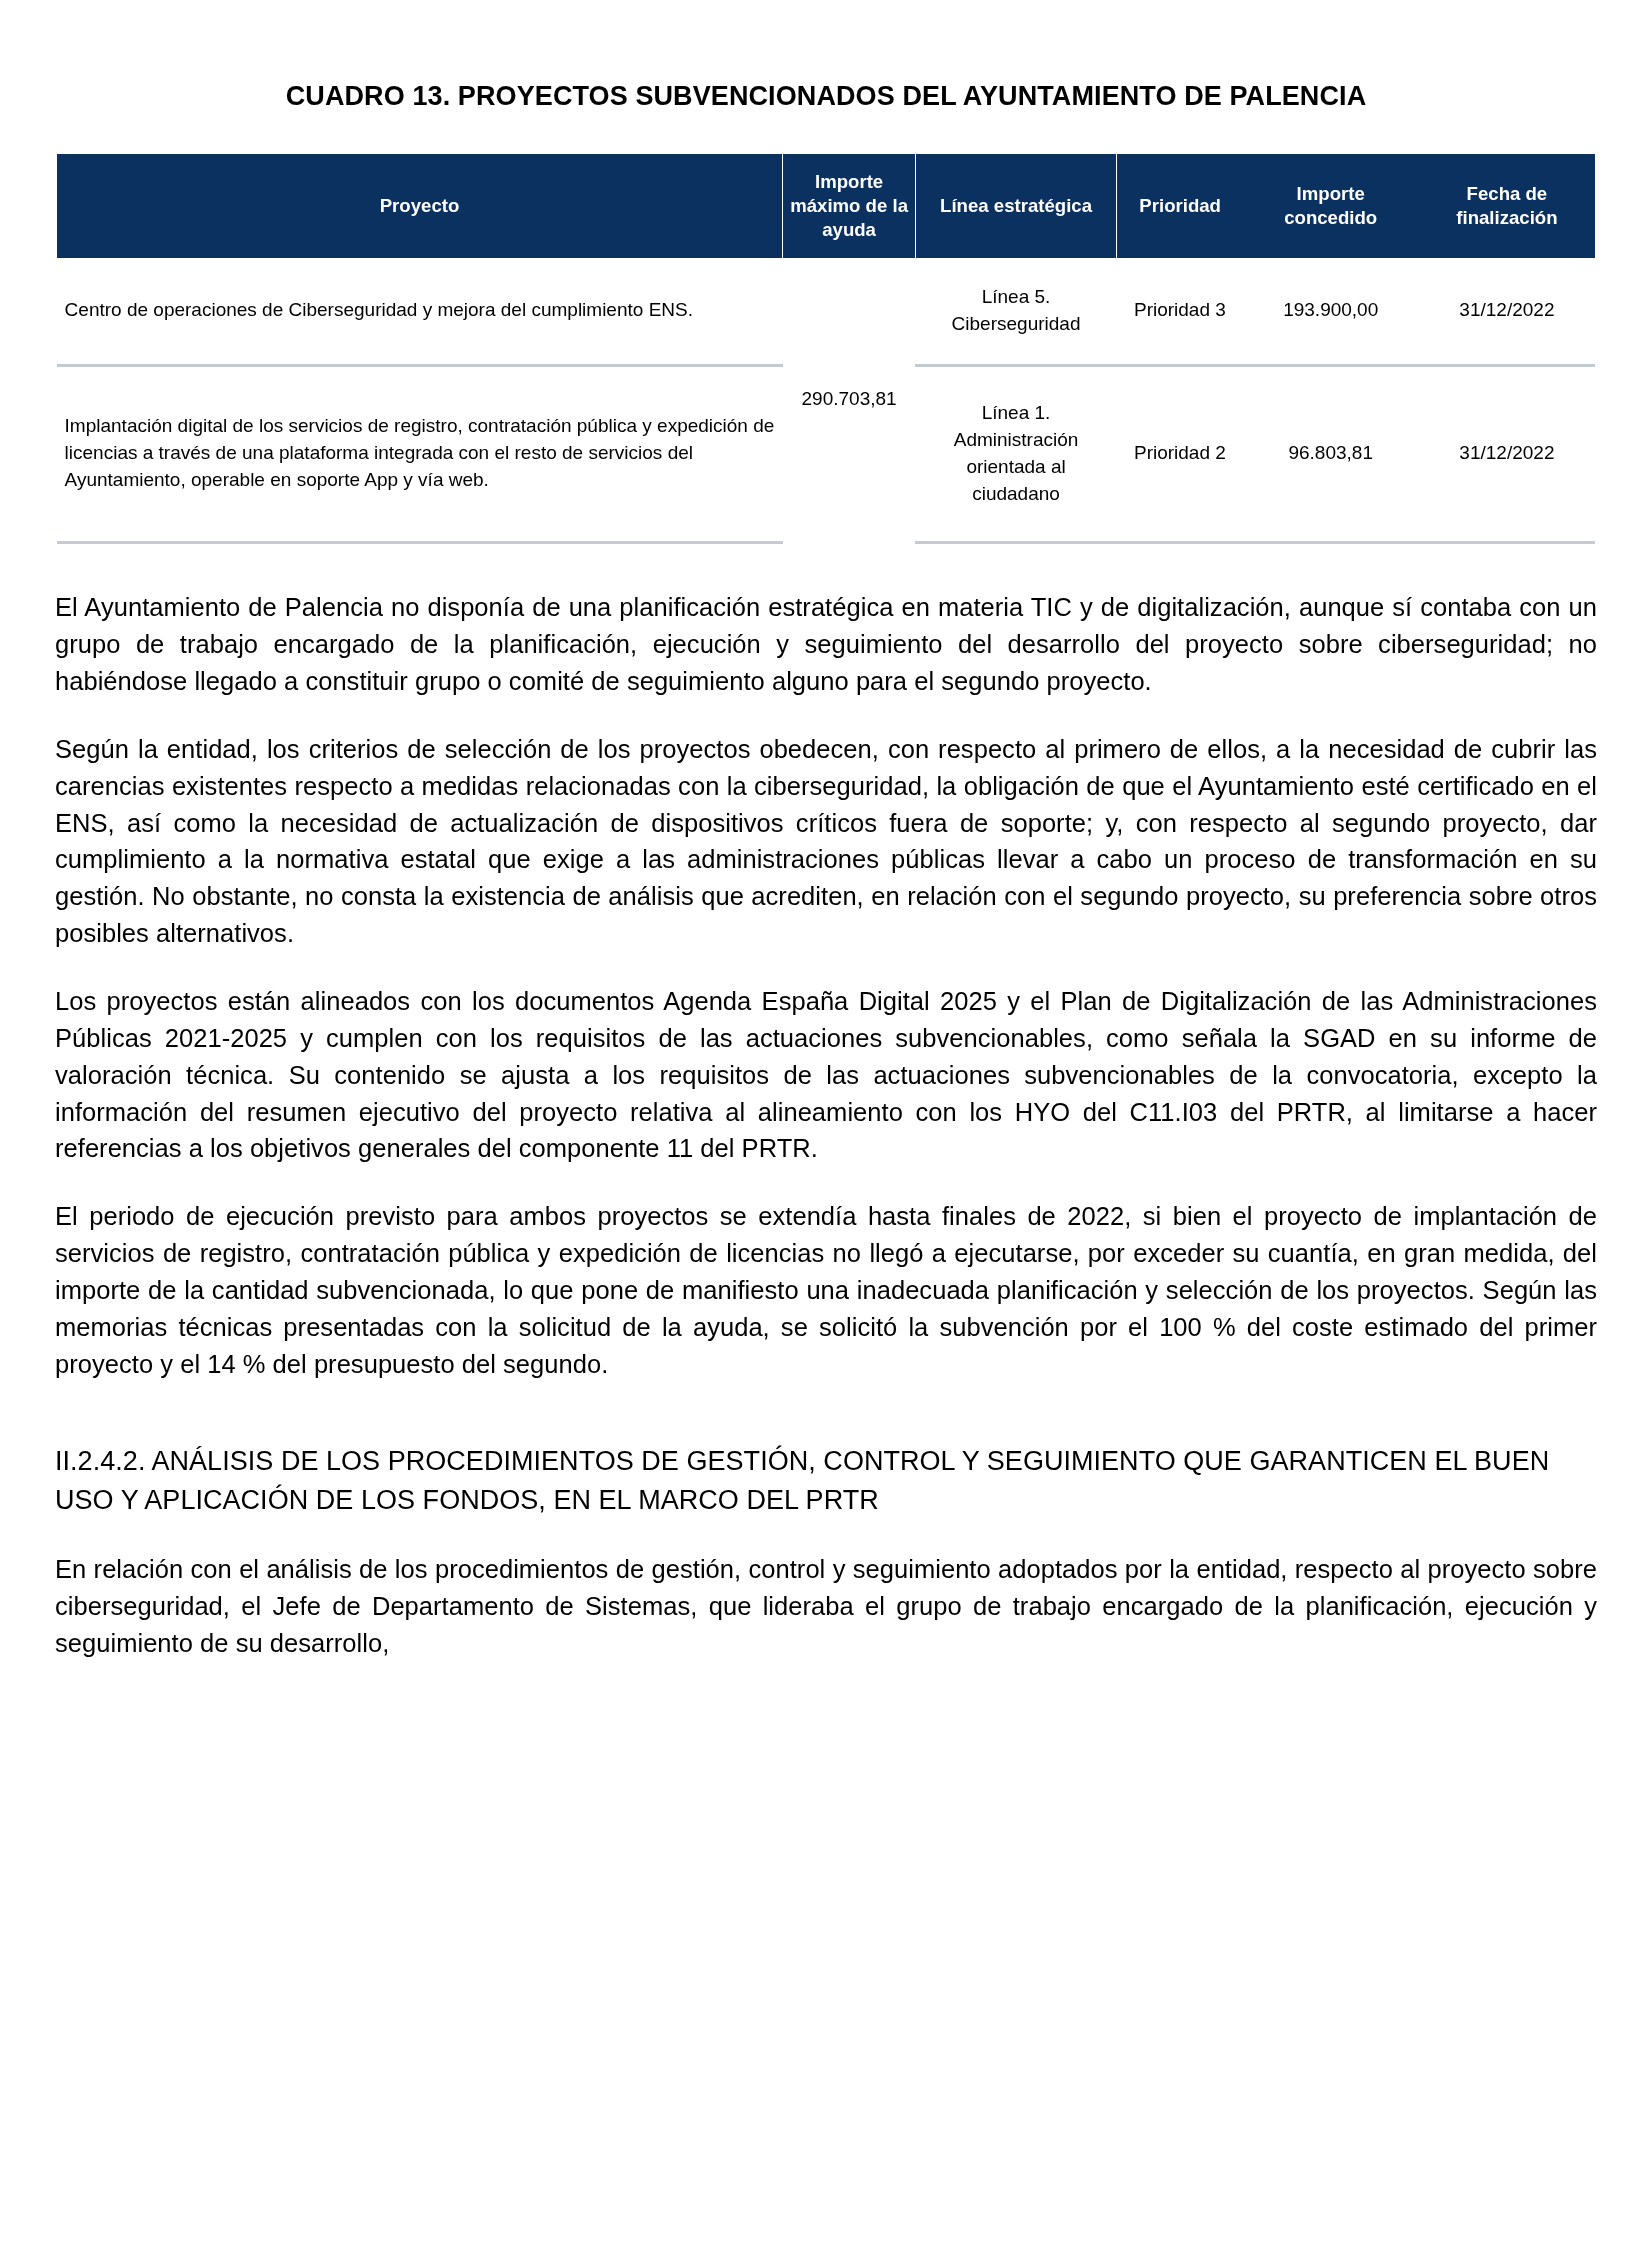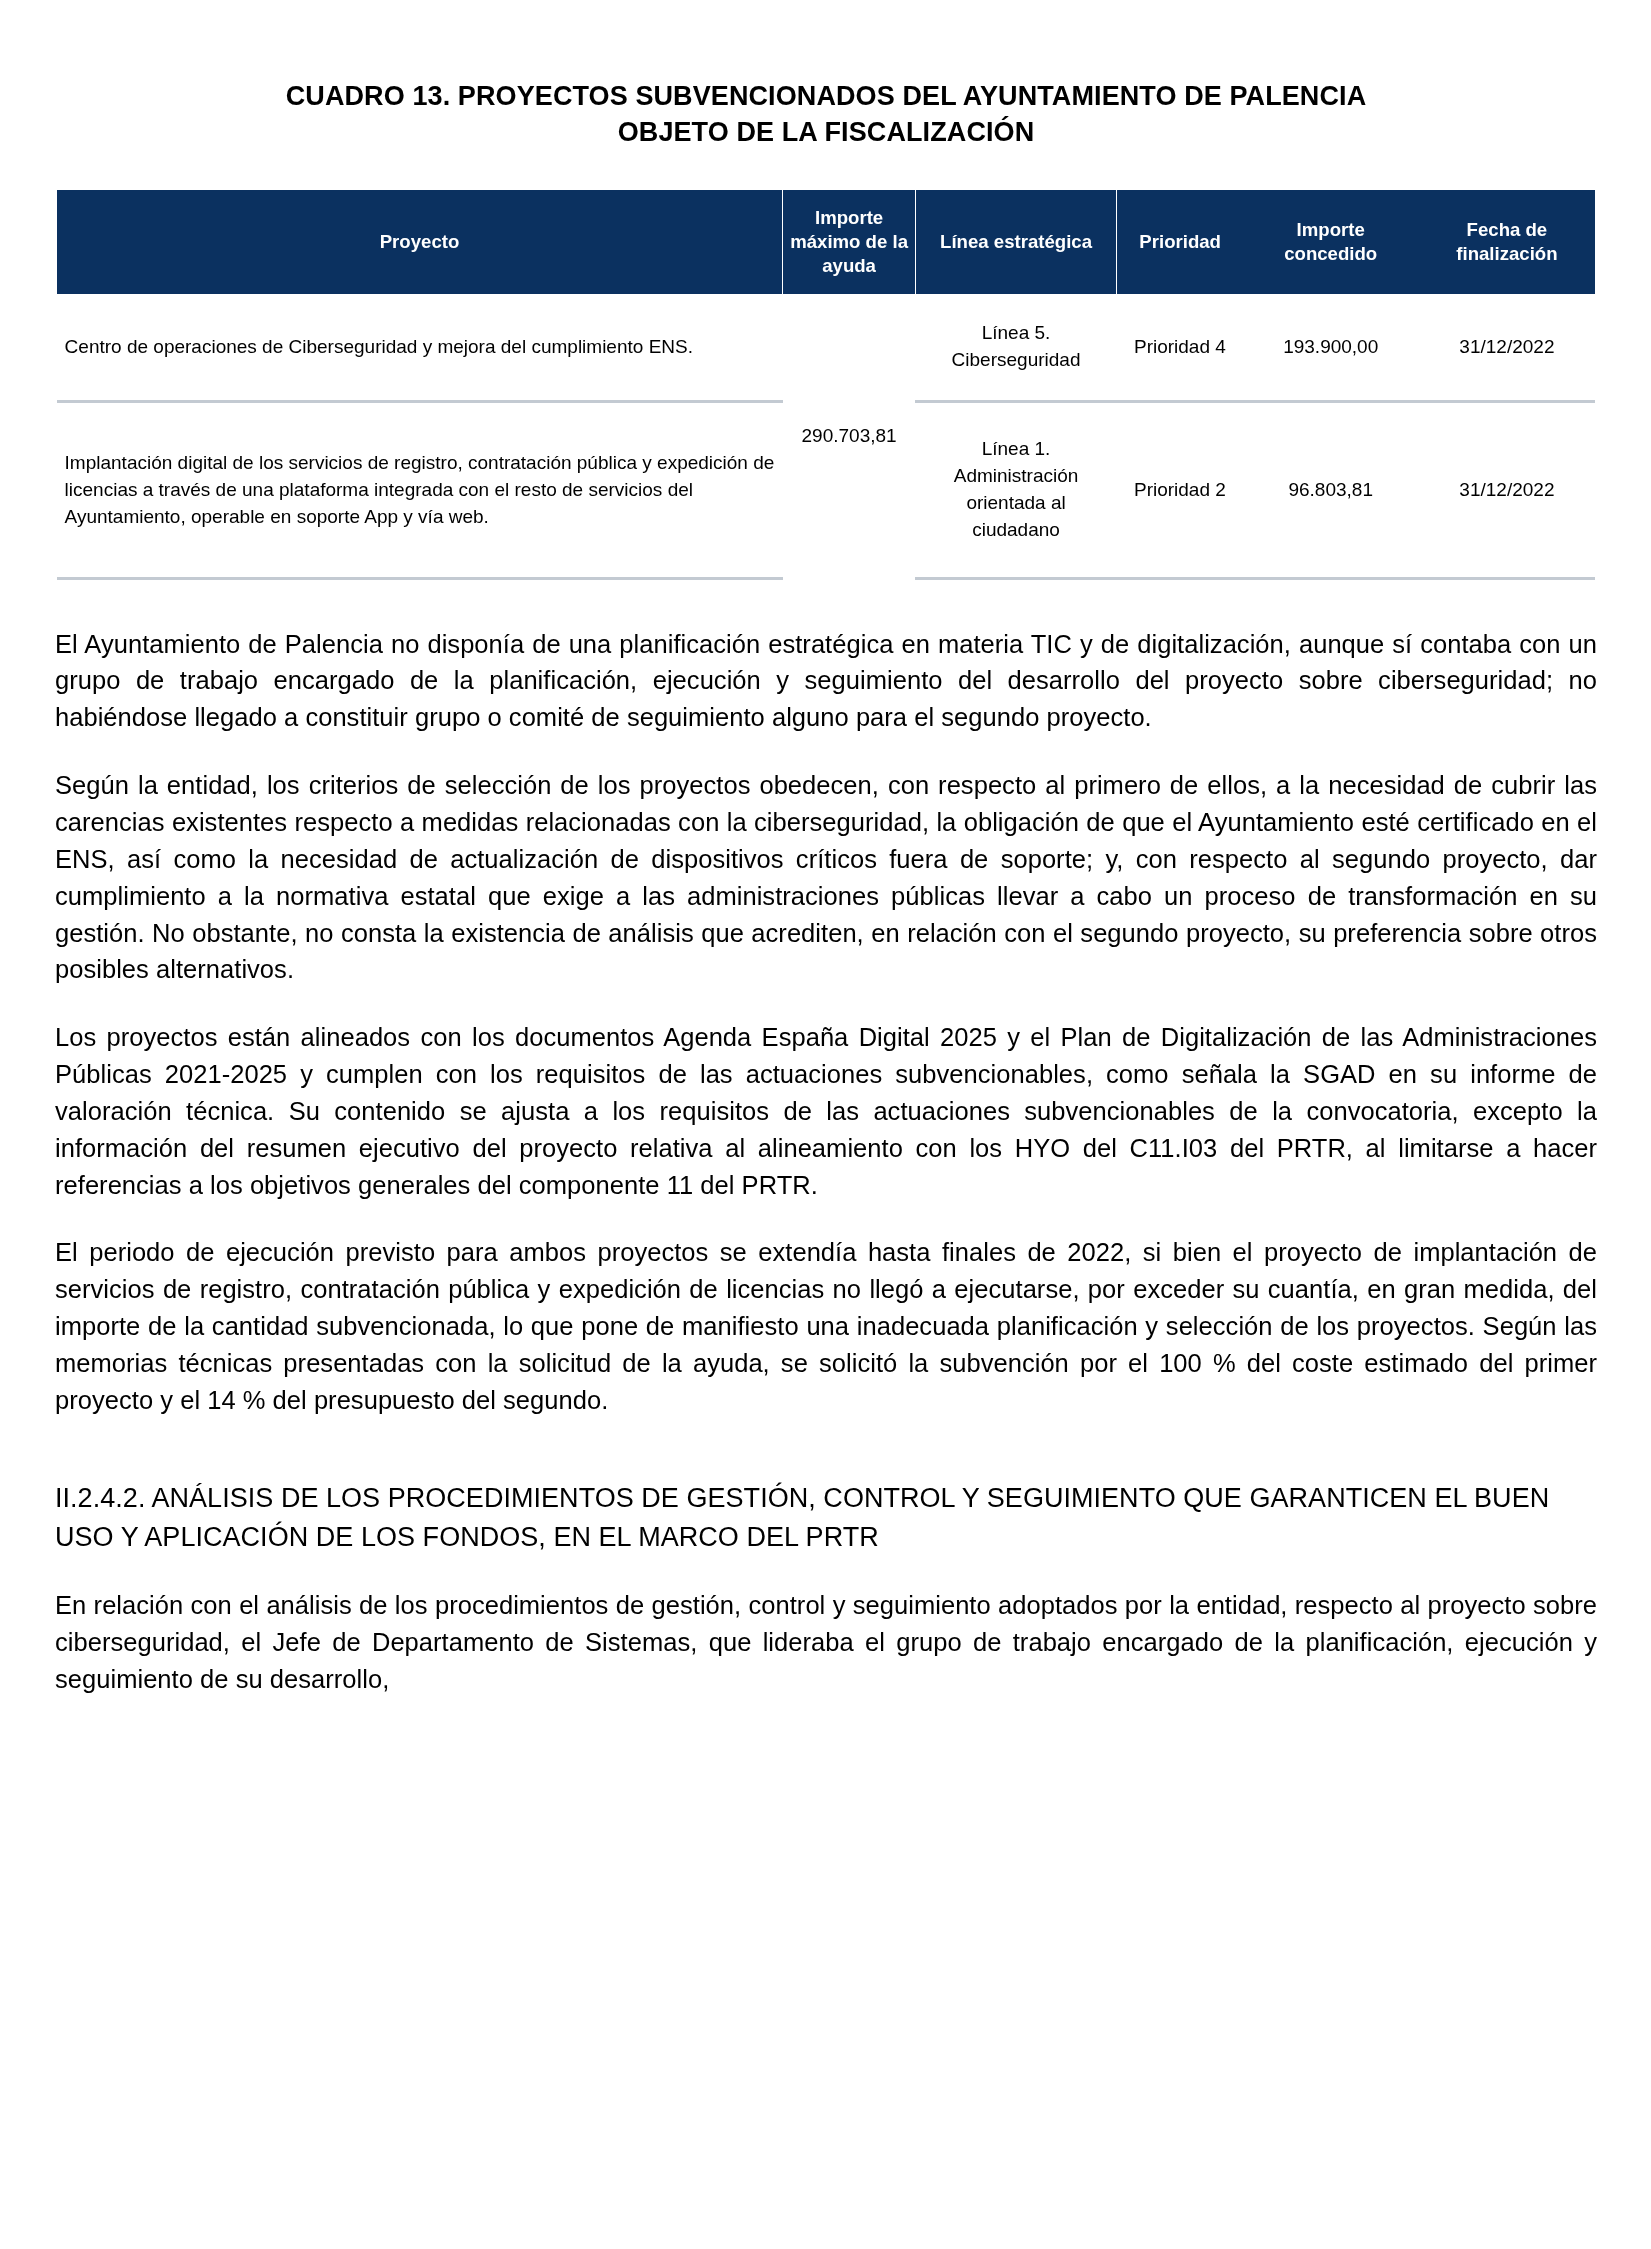--- a/index.html
+++ b/index.html
@@ -132,21 +132,20 @@
     letter-spacing: 0.04px;
   }
 </style>
 </head>
 <body>
 
 <div class="page">
 
   <h1 class="doc-title">
     <span class="ln">CUADRO 13. PROYECTOS SUBVENCIONADOS DEL AYUNTAMIENTO DE PALENCIA</span>
-    <span class="ln">OBJETO DE LA FISCALIZACIÓN</span>
   </h1>
 
 
   <div class="table-wrap">
     <table class="data">
       <colgroup>
         <col style="width:47.2%">
         <col style="width:8.6%">
         <col style="width:13.1%">
         <col style="width:8.2%">
@@ -161,21 +160,21 @@
           <th class="nogap-r">Prioridad</th>
           <th class="nogap-l nogap-r">Importe concedido</th>
           <th class="nogap-l last">Fecha de finalización</th>
         </tr>
       </thead>
       <tbody>
         <tr class="row-1">
           <td class="c-proyecto">Centro de operaciones de Ciberseguridad y mejora del cumplimiento ENS.</td>
           <td class="c-importe-max" rowspan="2">290.703,81</td>
           <td class="c-linea">Línea 5. Ciberseguridad</td>
-          <td class="c-prio">Prioridad 4</td>
+          <td class="c-prio">Prioridad 3</td>
           <td class="c-conc">193.900,00</td>
           <td class="c-fecha">31/12/2022</td>
         </tr>
         <tr class="row-2 last-row">
           <td class="c-proyecto">Implantación digital de los servicios de registro, contratación pública y expedición de licencias a través de una plataforma integrada con el resto de servicios del Ayuntamiento, operable en soporte App y vía web.</td>
           <td class="c-linea">Línea 1. Administración orientada al ciudadano</td>
           <td class="c-prio">Prioridad 2</td>
           <td class="c-conc">96.803,81</td>
           <td class="c-fecha">31/12/2022</td>
         </tr>

